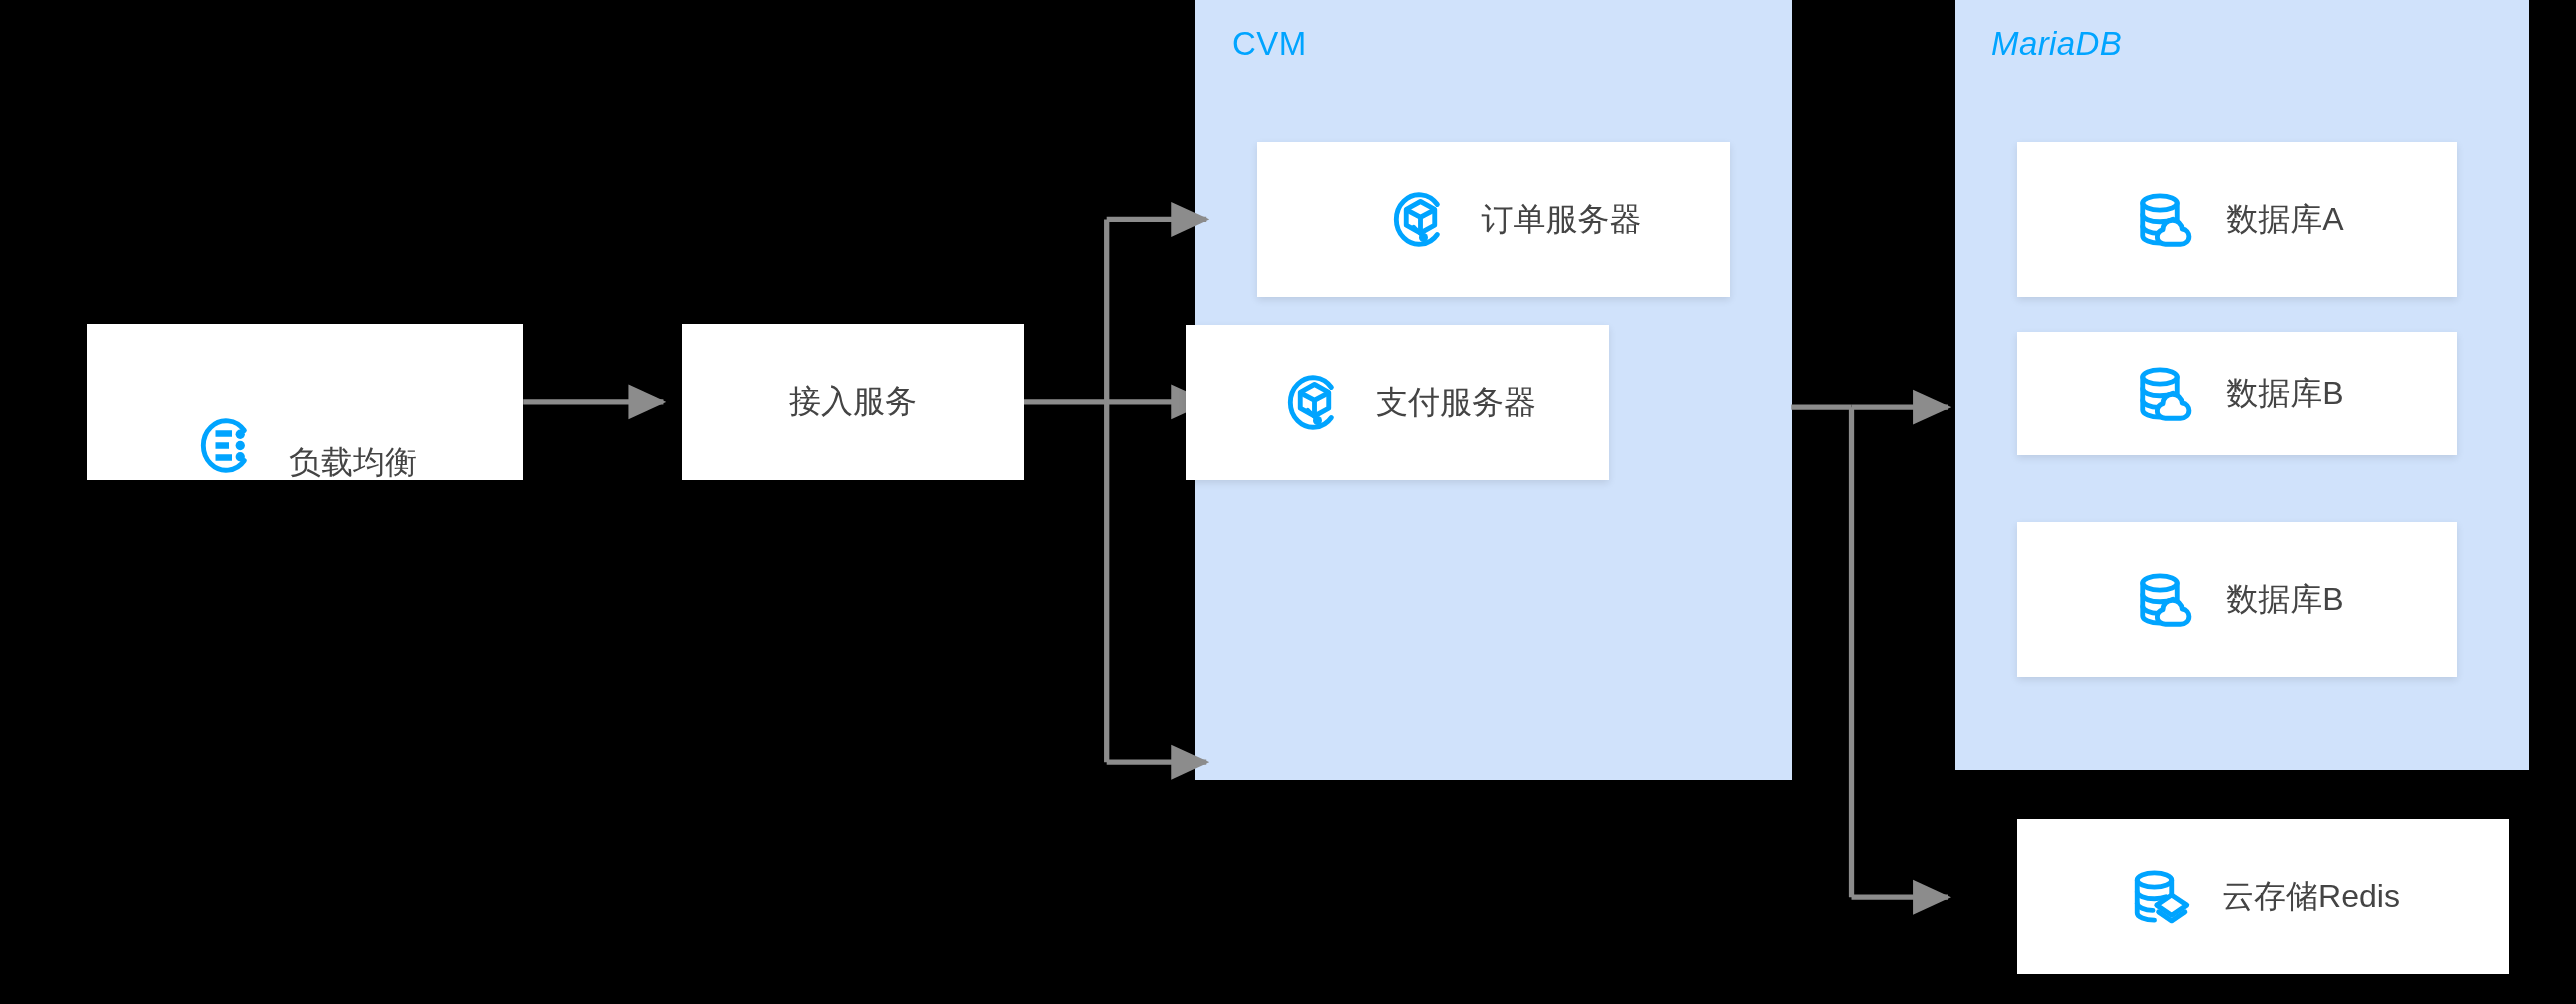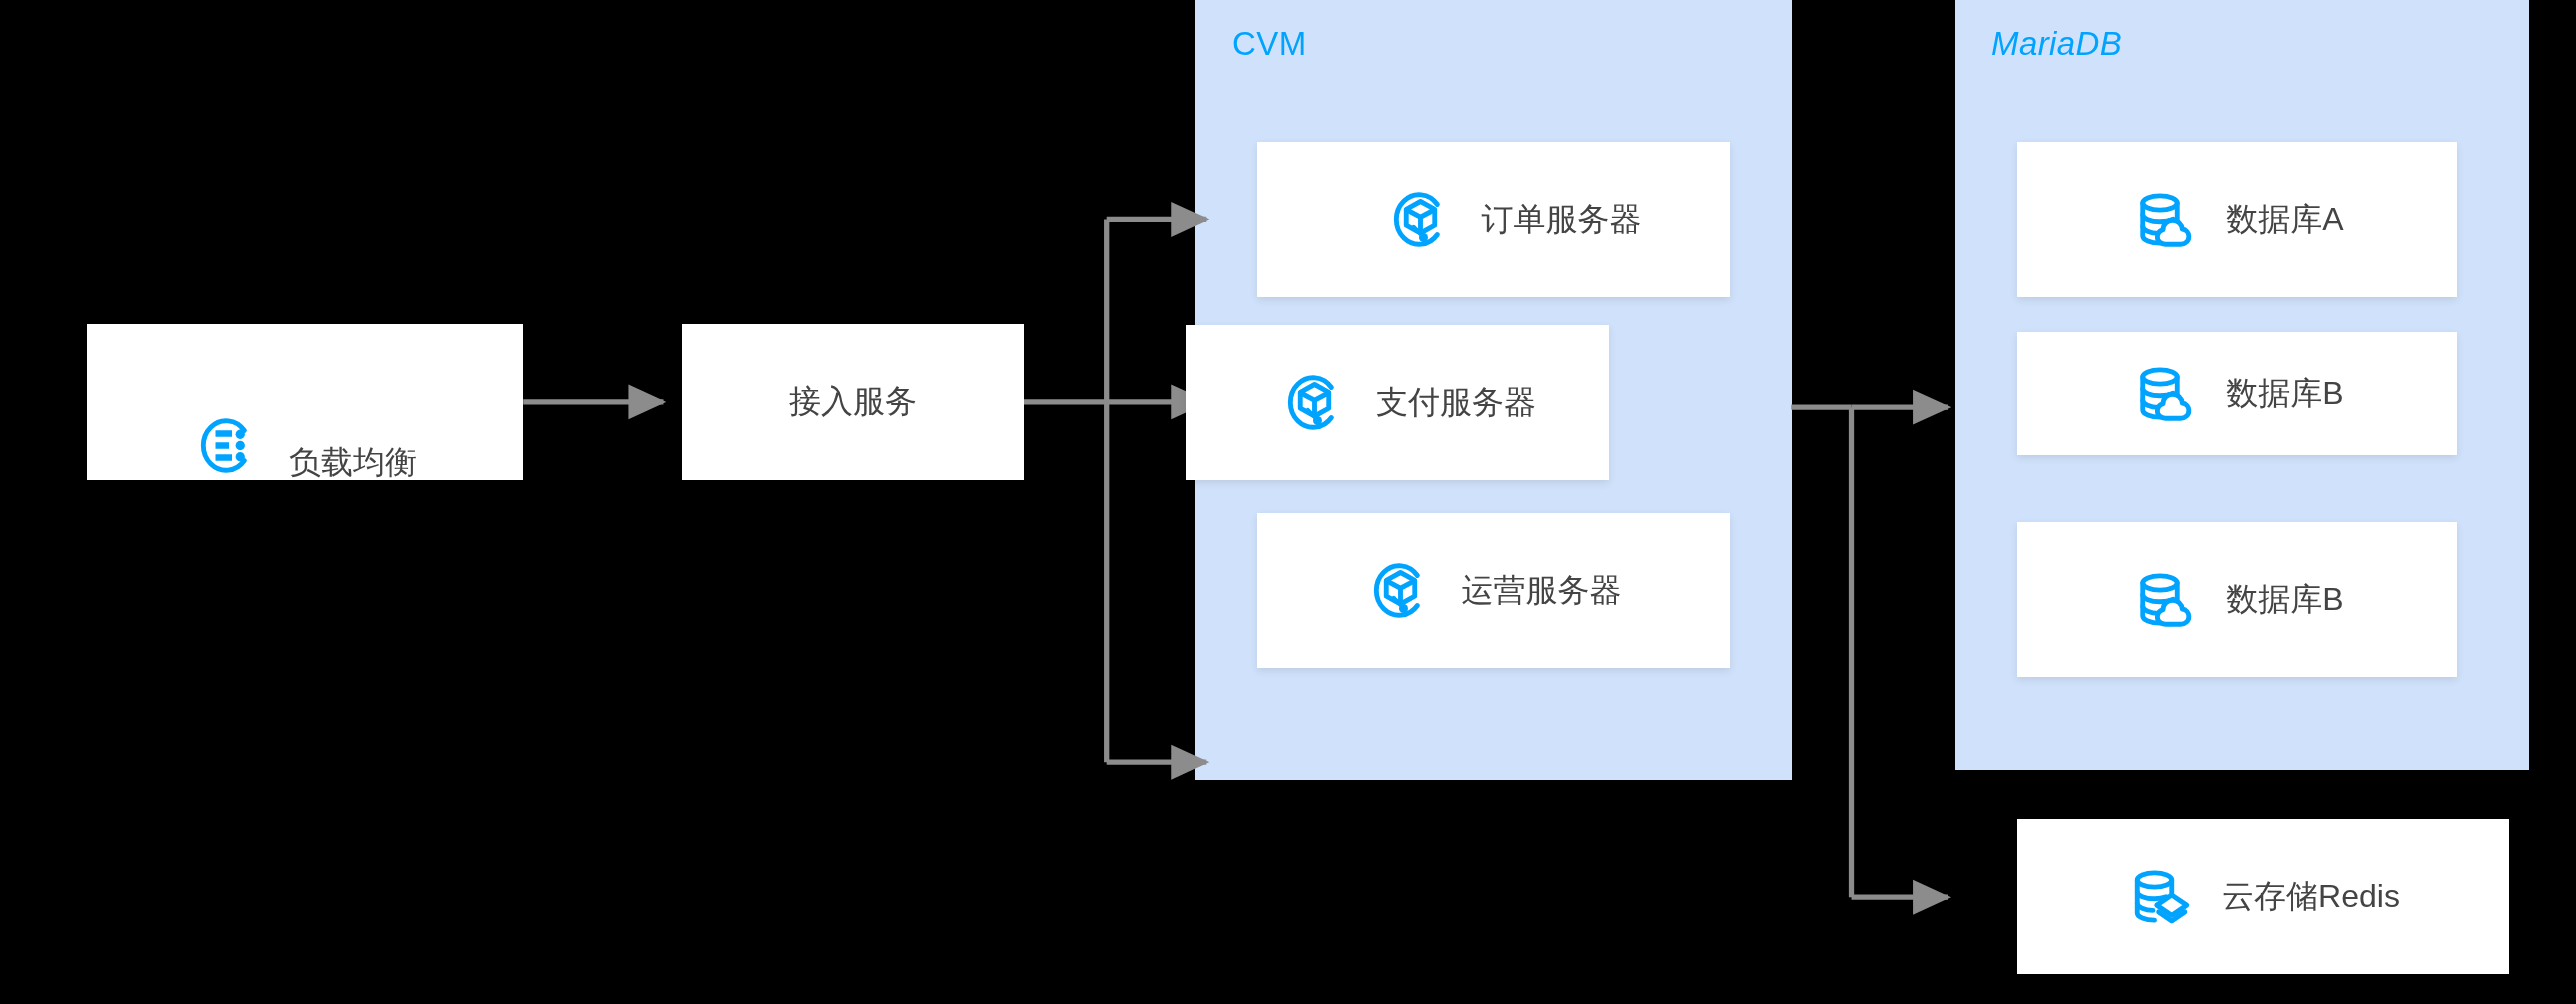--- a/index.html
+++ b/index.html
@@ -143,33 +143,20 @@
         <path d="M 46 22 L 65 32.5 L 65 53.5 L 46 64 L 27 53.5 L 27 32.5 Z" fill="none" stroke="#00A4FF" stroke-width="6.5" stroke-linejoin="round"></path>
         <path d="M 29 34 L 46 43 L 63 34" fill="none" stroke="#00A4FF" stroke-width="6.5" stroke-linejoin="round" stroke-linecap="round"></path>
         <path d="M 46 43 L 46 63" fill="none" stroke="#00A4FF" stroke-width="6.5"></path>
         <path d="M 37 56 L 50 69" fill="none" stroke="#00A4FF" stroke-width="5.5" stroke-linecap="round"></path>
         <circle cx="50" cy="70" r="6" fill="#00A4FF"></circle>
       </svg>
     </span>
     <span class="node-label">支付服务器</span>
   </div>
 
-  <div class="node" style="left:1257px; top:513px; width:473px; height:155px;">
-    <span class="node-icon">
-      <svg width="69" height="69" viewBox="0 0 92 92" xmlns="http://www.w3.org/2000/svg">
-        <path d="M 68.5 26 A 30.5 33 0 1 0 68.5 66" fill="none" stroke="#00A4FF" stroke-width="6.5" stroke-linecap="round"></path>
-        <path d="M 46 22 L 65 32.5 L 65 53.5 L 46 64 L 27 53.5 L 27 32.5 Z" fill="none" stroke="#00A4FF" stroke-width="6.5" stroke-linejoin="round"></path>
-        <path d="M 29 34 L 46 43 L 63 34" fill="none" stroke="#00A4FF" stroke-width="6.5" stroke-linejoin="round" stroke-linecap="round"></path>
-        <path d="M 46 43 L 46 63" fill="none" stroke="#00A4FF" stroke-width="6.5"></path>
-        <path d="M 37 56 L 50 69" fill="none" stroke="#00A4FF" stroke-width="5.5" stroke-linecap="round"></path>
-        <circle cx="50" cy="70" r="6" fill="#00A4FF"></circle>
-      </svg>
-    </span>
-    <span class="node-label">运营服务器</span>
-  </div>
 
   <div class="node" style="left:2017px; top:142px; width:440px; height:155px;">
     <span class="node-icon">
       <svg width="69" height="69" viewBox="0 0 92 92" xmlns="http://www.w3.org/2000/svg">
         <ellipse cx="40" cy="24" rx="23" ry="9.5" fill="none" stroke="#00A4FF" stroke-width="6.5"></ellipse>
         <path d="M 17 24 L 17 68 C 17 73.3 27.3 77.5 40 77.5" fill="none" stroke="#00A4FF" stroke-width="6.5" stroke-linecap="round"></path>
         <path d="M 63 24 L 63 52" fill="none" stroke="#00A4FF" stroke-width="6.5" stroke-linecap="round"></path>
         <path d="M 17 39.5 C 17 44.8 27.3 49 40 49 C 47 49 53.3 47.7 57.5 45.7" fill="none" stroke="#00A4FF" stroke-width="6.5" stroke-linecap="round"></path>
         <path d="M 17 55 C 17 60.3 27.3 64.5 38 64.5" fill="none" stroke="#00A4FF" stroke-width="6.5" stroke-linecap="round"></path>
         <path d="M 57 47 C 49.5 47 44 52.5 44 59.5 C 39.5 61 36.5 64.8 36.5 69.2

